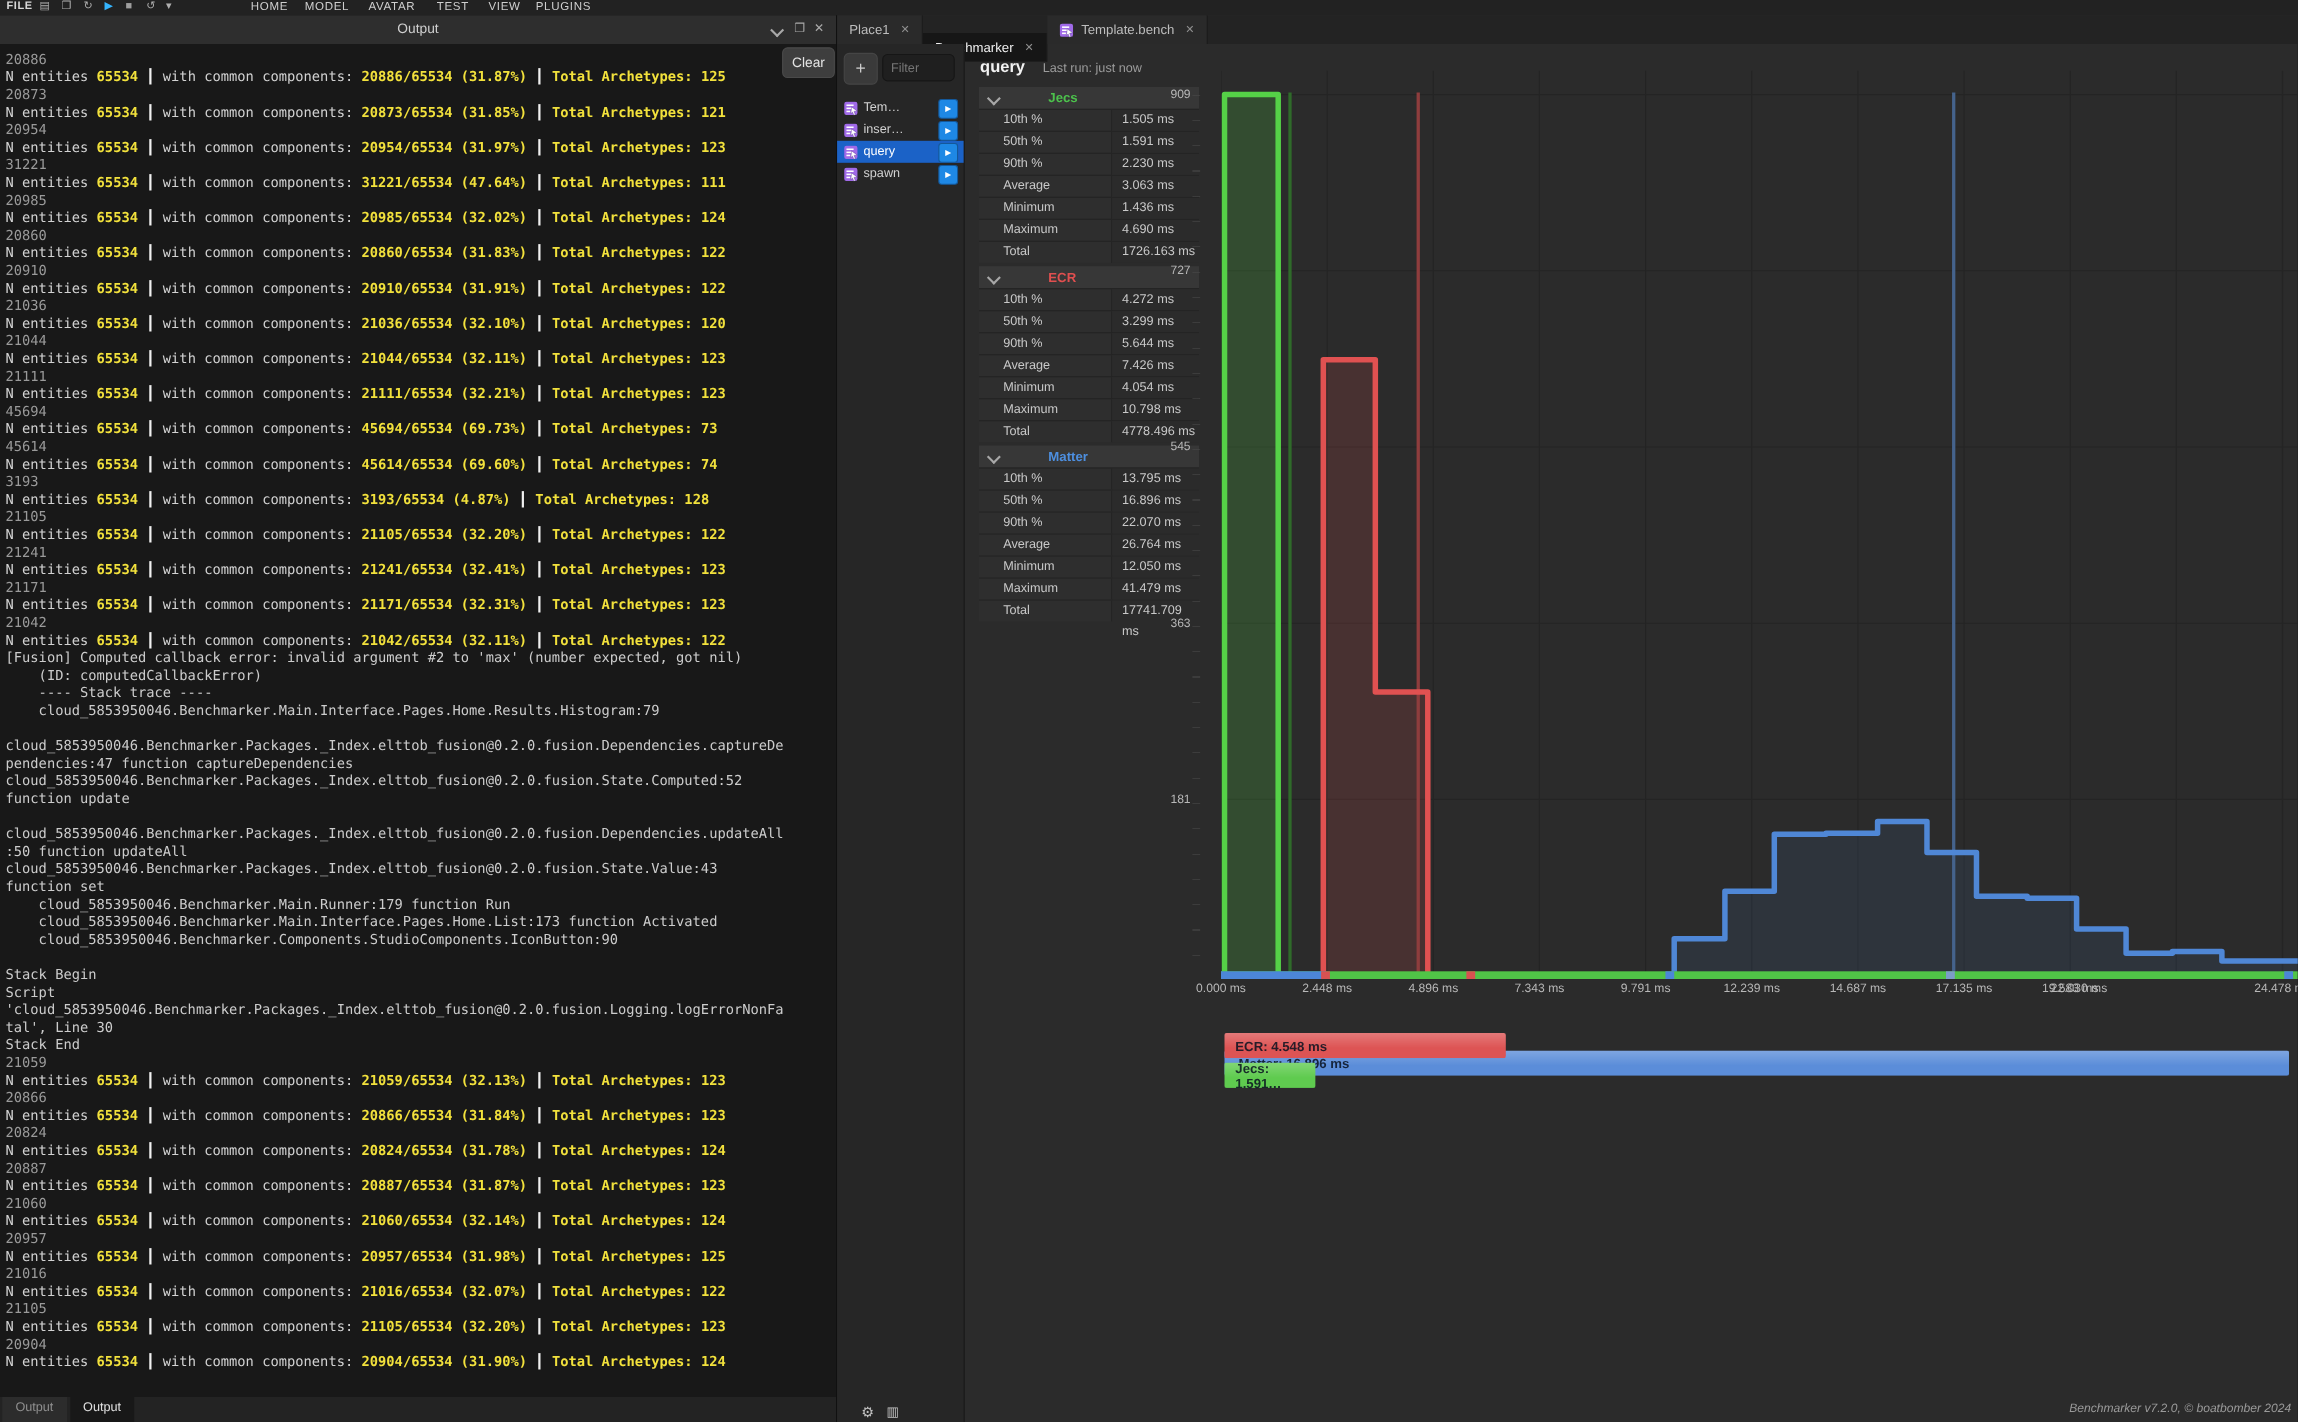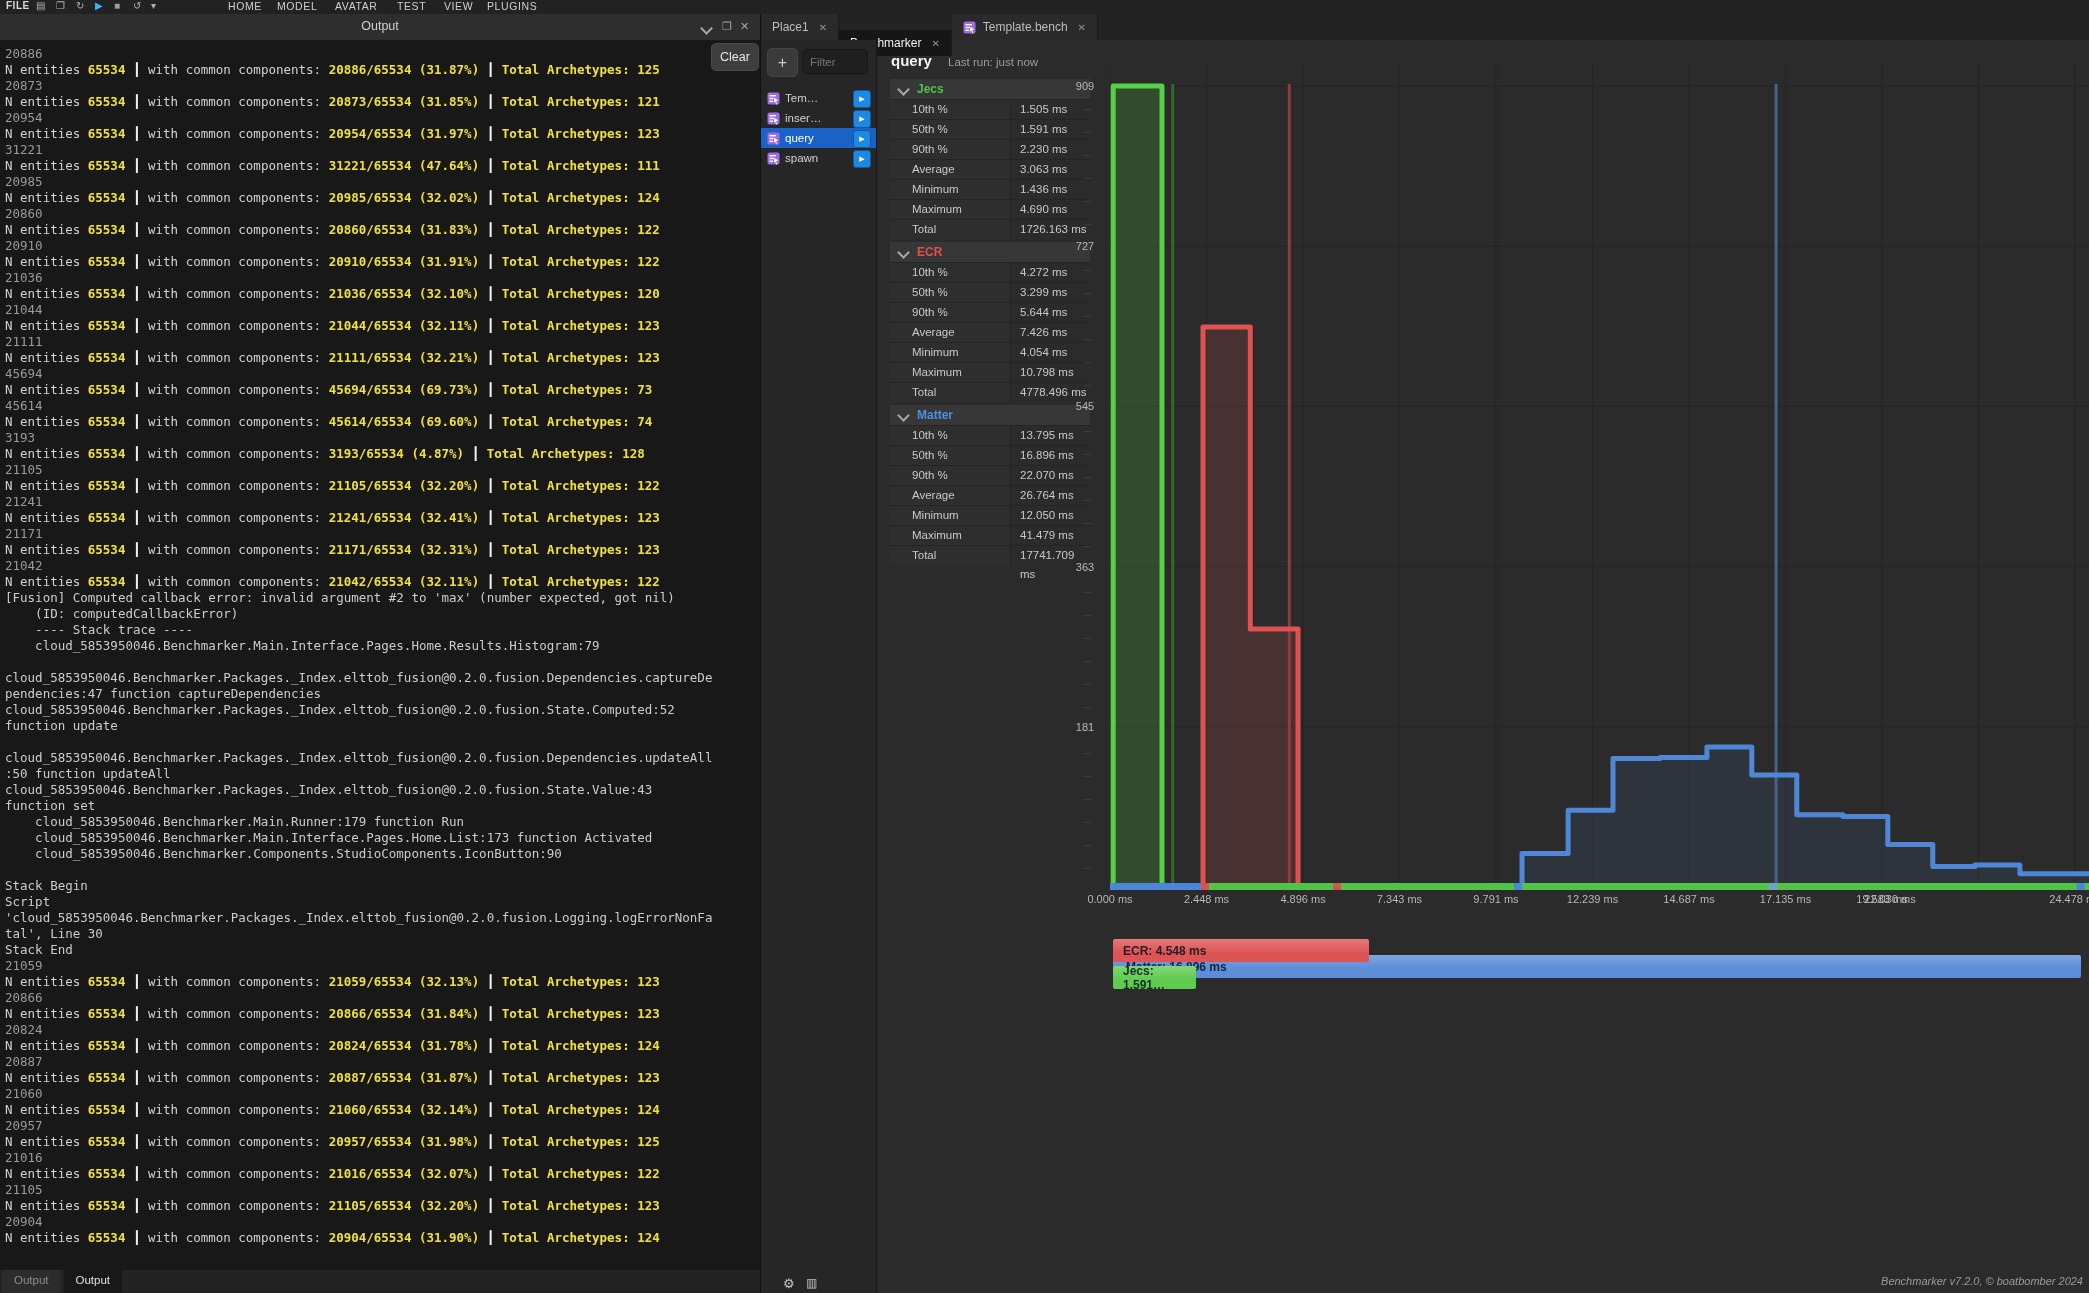--- a/index.html
+++ b/index.html
@@ -52,27 +52,27 @@
   .bench-item.sel .lbl{color:#ffffff;}
   .play-btn{position:absolute;right:5px;top:2px;width:16px;height:16px;background:#1e88e5;border:1px solid #14589a;border-radius:3px;
             display:flex;align-items:center;justify-content:center;color:#fff;font-size:7px;cursor:pointer;}
 
   
   .stats-panel{position:absolute;left:890px;top:40px;width:200px;}
   .q-title{position:absolute;left:1px;top:12px;font-size:15px;font-weight:bold;color:#f2f2f2;}
   .q-lastrun{position:absolute;left:58px;top:16px;font-size:11.5px;color:#9c9c9c;}
   .stats-table{position:absolute;left:0;top:36px;width:200px;}
   .sec-header{height:20px;background:#373737;display:flex;align-items:center;gap:9px;padding-left:9px;margin-top:3px;cursor:pointer;}
-  .sec-name{font-size:12px;font-weight:bold;}
+  .sec-name{font-size:12px;font-weight:bold;margin-left:36px;}
   .srow{display:flex;height:19px;border-top:1px solid #242424;background:#2e2e2e;}
   .srow .lbl{width:98px;padding-left:22px;font-size:11.5px;color:#c9c9c9;line-height:19px;border-right:1px solid #242424;}
   .srow .val{flex:1;padding-left:9px;font-size:11.5px;color:#c9c9c9;line-height:19px;background:#2b2b2b;}
 
   
-  .ylabel{position:absolute;width:42px;text-align:center;font-size:11px;color:#b8b8b8;}
+  .ylabel{position:absolute;width:42px;text-align:left;font-size:11px;color:#b8b8b8;}
   .tick-ruler{position:absolute;left:1084px;top:86px;width:7px;height:801px;
               background:repeating-linear-gradient(to bottom,#4a4a4a 0 1px,transparent 1px 23px);opacity:.55;}
   #plot{position:absolute;left:1110px;top:64px;width:979px;height:830px;}
   .xlabel{position:absolute;top:893px;width:74px;margin-left:-37px;text-align:center;font-size:11px;color:#b8b8b8;white-space:nowrap;}
   .legend-bar{position:absolute;left:1113px;height:23px;border-radius:2px;display:flex;align-items:center;padding-left:10px;
               box-sizing:border-box;font-size:12px;font-weight:bold;color:rgba(8,18,32,.85);
               background-image:linear-gradient(180deg,rgba(255,255,255,.22),rgba(255,255,255,0) 60%);}
   .credit{position:absolute;right:6px;top:1275px;font-size:11px;font-style:italic;color:#9a9a9a;}
   .bi{position:absolute;top:1276px;color:#c2c2c2;font-size:13px;cursor:pointer;}
 </style>

